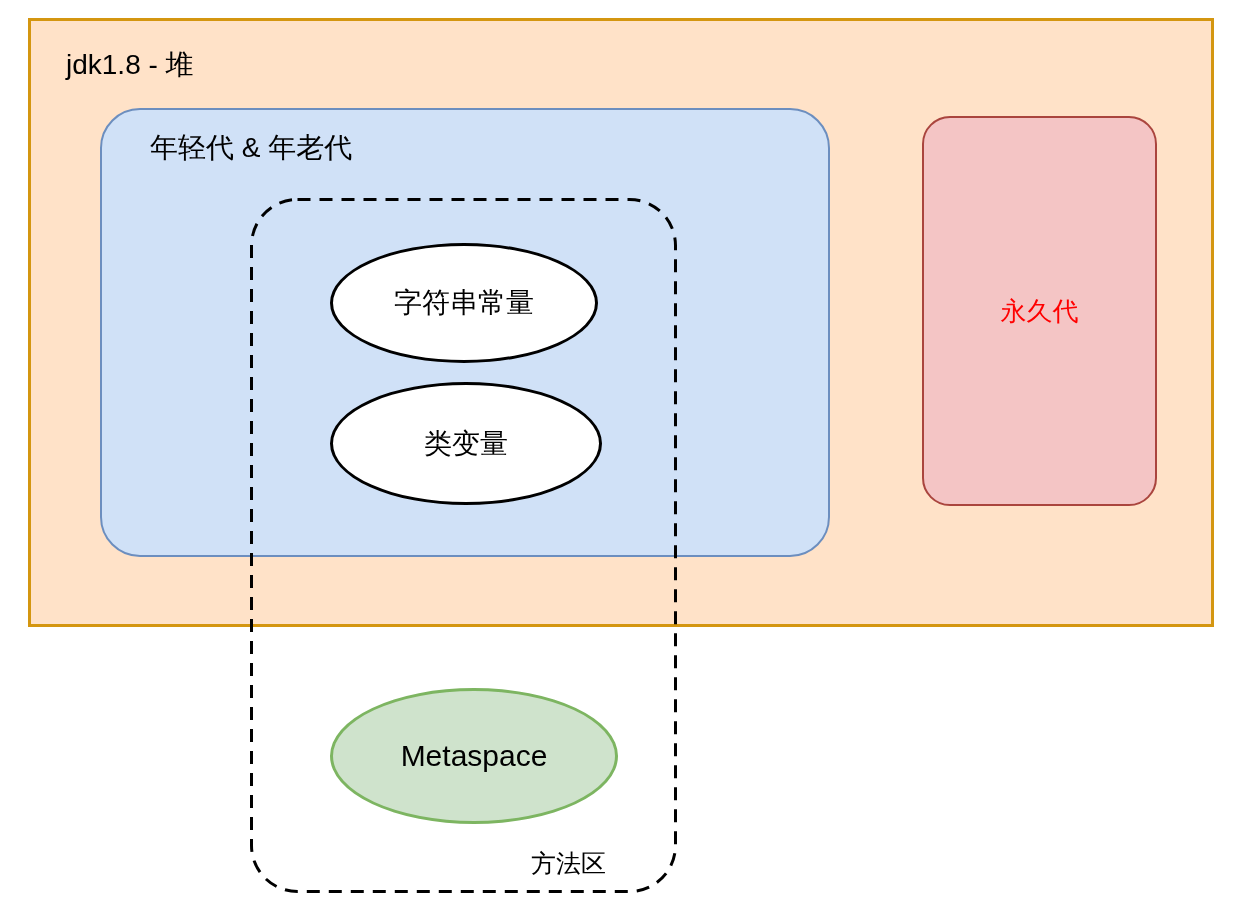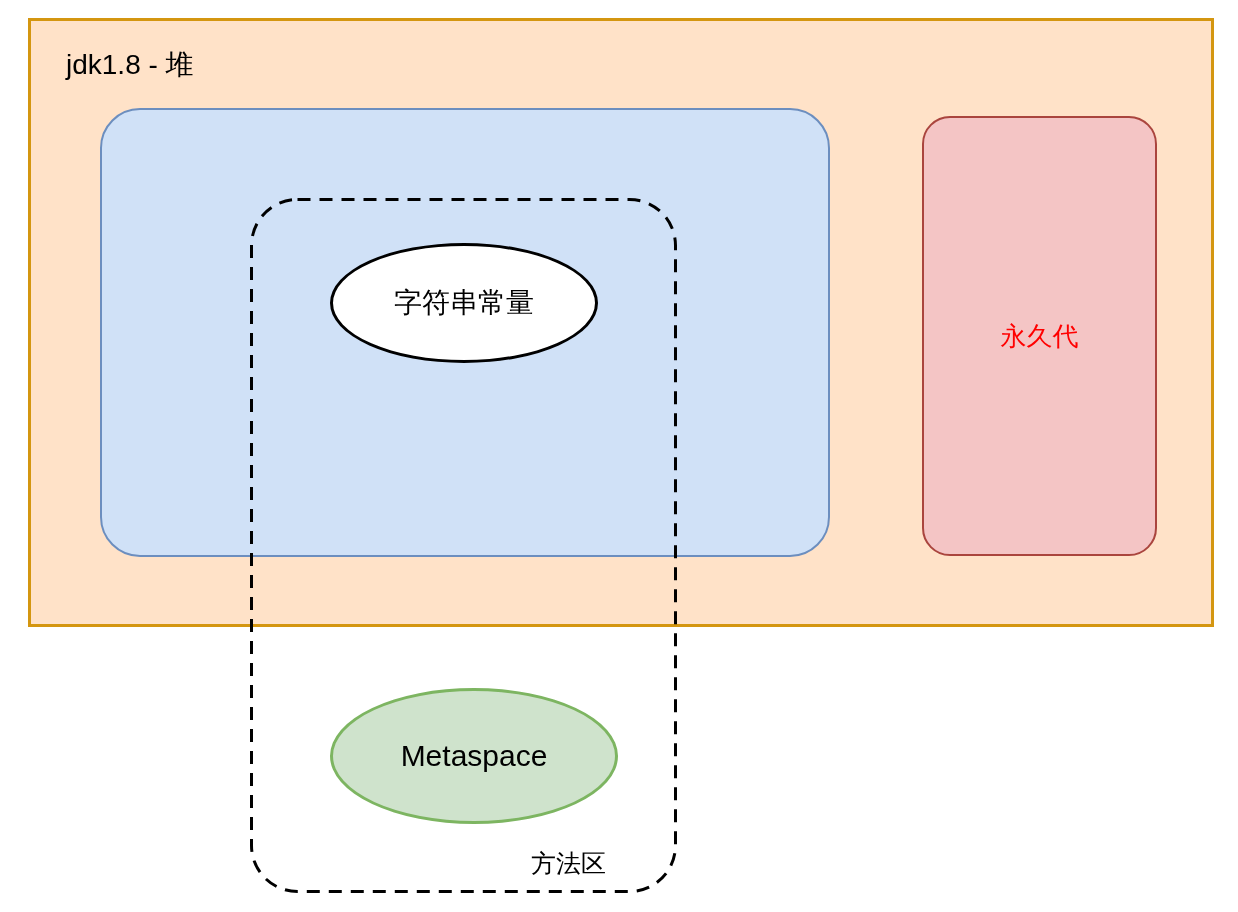--- a/index.html
+++ b/index.html
@@ -53,21 +53,21 @@
     top: 129px;
     font-size: 28px;
     color: var(--text-color);
     white-space: nowrap;
   }
   
   .permgen {
     left: 922px;
     top: 116px;
     width: 235px;
-    height: 440px;
+    height: 390px;
     background: var(--permgen-fill);
     border: 2.5px solid var(--permgen-border);
     border-radius: 28px;
     display: flex;
     flex-direction: column;
     align-items: center;
     justify-content: center;
   }
   .permgen-line {
     font-size: 26px;
@@ -138,33 +138,37 @@
 </style>
 </head>
 <body>
 
 <div class="canvas">
 
   <div class="box heap"></div>
   <div class="heap-label">jdk1.8 - 堆</div>
 
   <div class="box gen"></div>
+  <div class="gen-label">年轻代 &amp; 年老代</div>
 
   <div class="box permgen">
     <div class="permgen-line">永久代</div>
   </div>
 
   <svg class="method-area-svg" viewBox="0 0 1238 912" xmlns="http://www.w3.org/2000/svg">
     <rect x="251.5" y="199.5" width="424" height="692" rx="46" ry="46" fill="none" stroke="#000000" stroke-width="3" stroke-dasharray="13 9"></rect>
   </svg>
 
   <div class="ellipse string-pool">
     <span>字符串常量</span>
   </div>
 
+  <div class="ellipse class-vars">
+    <span>类变量</span>
+  </div>
 
   <div class="ellipse metaspace">
     <span>Metaspace</span>
   </div>
 
   <div class="method-area-label">方法区</div>
 
 </div>
 
 </body></html>

